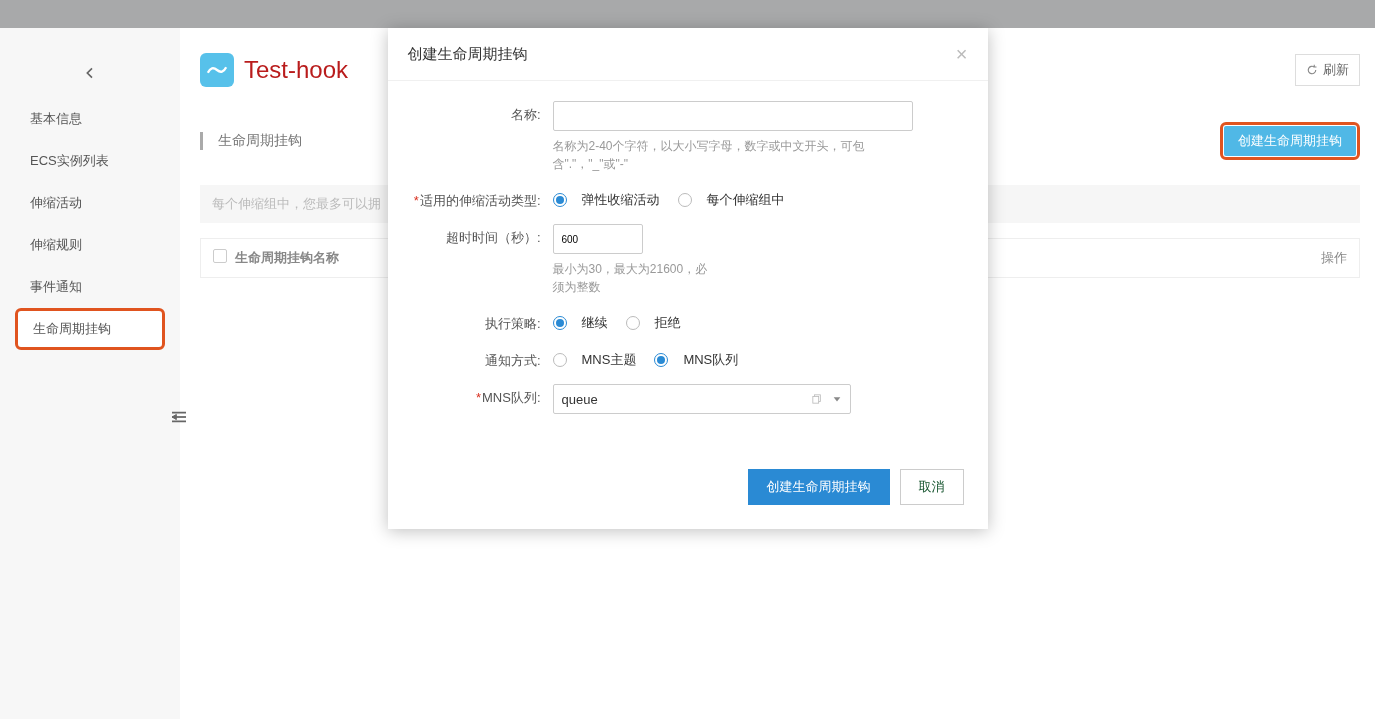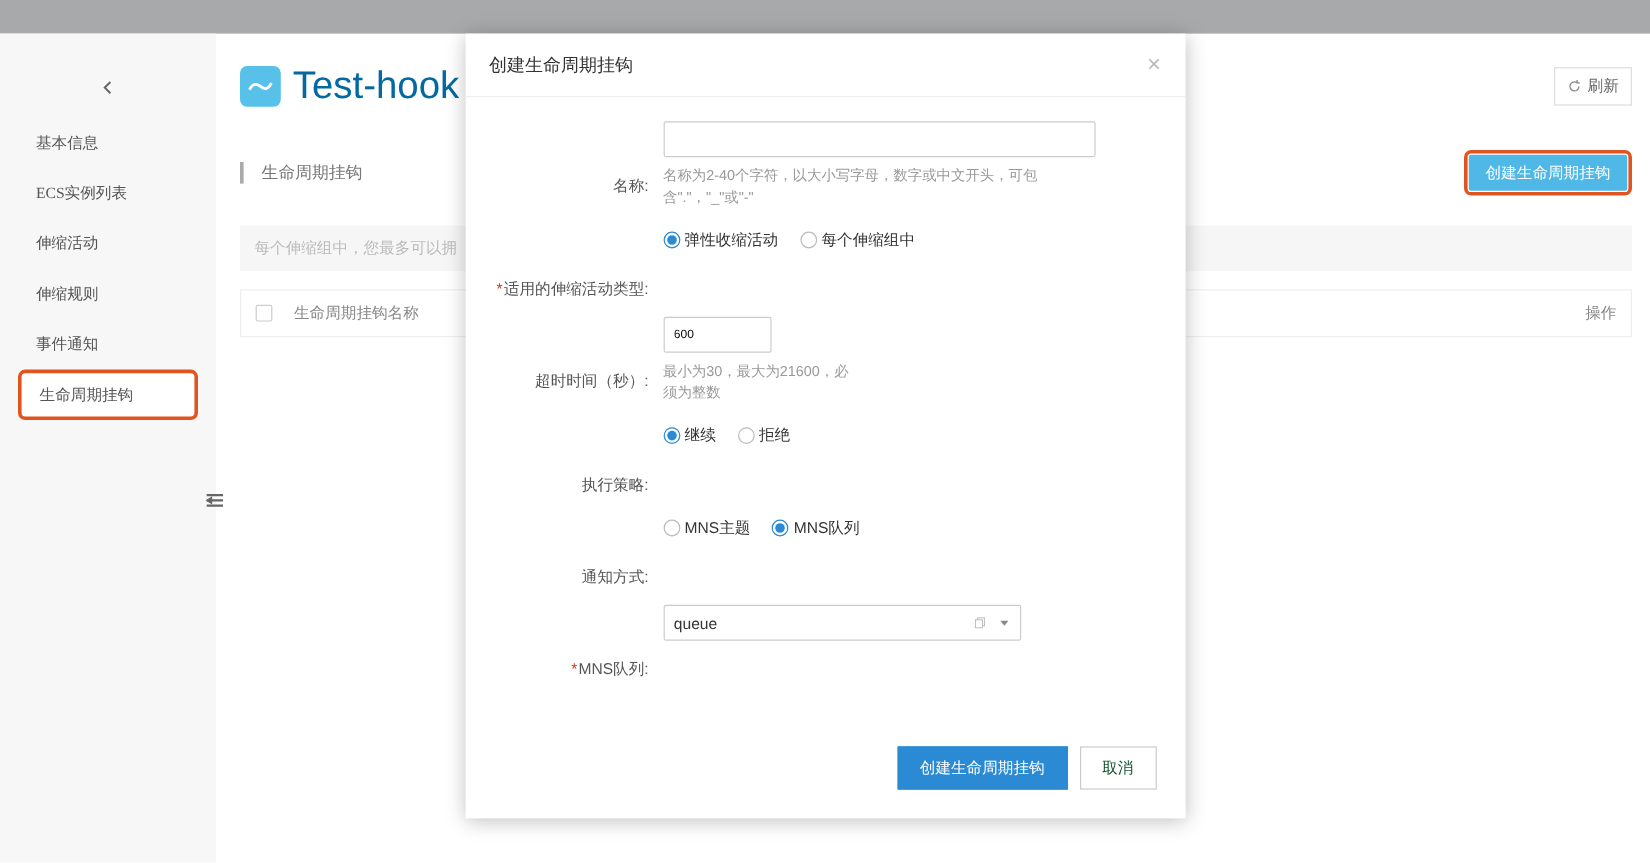--- a/index.html
+++ b/index.html
@@ -35,21 +35,20 @@
       justify-content: center;
       align-items: center;
       height: 50px;
       cursor: pointer;
     }
     .back-arrow svg { width: 16px; height: 16px; stroke: #666; }
     .sidebar-item {
       padding: 12px 30px;
       color: #555;
       cursor: pointer;
-      font-family: Liberation Serif, serif;
     }
     .sidebar-item.active {
       background: #fff;
     }
     .highlight-box {
       border: 3px solid #e0541f;
       border-radius: 6px;
       margin: 0 15px;
       padding: 9px 15px !important;
     }
@@ -69,21 +68,21 @@
       align-items: center;
       gap: 10px;
     }
     .logo-icon {
       width: 34px; height: 34px; border-radius: 6px;
       background: #57c1ea;
       display: flex; align-items: center; justify-content: center;
     }
     .logo-icon svg { width: 22px; height: 14px; fill:none; stroke:#fff; stroke-width:2.5; }
     .page-title {
-      font-size: 32px; color: #0369a1; font-weight: 500;
+      font-size: 24px; color: #b91c1c; font-weight: 500;
     }
     .refresh-btn {
       border: 1px solid #ddd;
       background: #fff;
       padding: 6px 10px;
       display: flex; gap: 5px; align-items: center;
       color: #666; cursor: pointer;
     }
     .refresh-btn svg { width:12px; height:12px; stroke:#888; fill:none; }
     .section {
@@ -113,21 +112,21 @@
       color: #bbb;
       padding: 10px 12px;
     }
     .list-header {
       margin-top: 15px;
       border: 1px solid #eee;
       padding: 10px 12px;
       display: flex; align-items: center; justify-content: space-between;
       color: #888;
     }
-    .list-left { display:flex; align-items:center; gap: 18px; }
+    .list-left { display:flex; gap: 8px; font-weight: bold; }
     .checkbox {
       width:14px; height:14px; border:1px solid #ccc; border-radius:2px; background:#fff;
     }
     .collapse-toggle {
       position: absolute;
       left: -10px;
       top: 380px;
       width: 18px; height: 18px;
       display:flex; align-items:center; justify-content:center;
       cursor:pointer;
@@ -165,42 +164,41 @@
       margin-bottom: 14px;
       align-items: flex-start;
     }
     .form-label {
       width: 145px;
       text-align: right;
       color: #555;
       padding-top: 5px;
       padding-right: 12px;
       flex-shrink: 0;
-      margin-top: 40px;
     }
     .form-label .req { color: #d93020; margin-right: 1px; }
     .form-field { flex: 1; }
     .text-input {
       width: 360px;
       height: 30px;
       border: 1px solid #ccc;
       border-radius: 2px;
       padding: 0 8px;
       font-size: 10px;
     }
     .text-input.small { width: 90px; }
     .hint {
       color: #999;
       font-size: 12px;
       margin-top: 6px;
       line-height: 1.5;
       max-width: 340px;
     }
     .radio-group { display:flex; align-items:center; gap: 18px; padding-top:4px; flex-wrap: wrap;}
-    .radio-item { display:flex; align-items:center; gap:4px; cursor:pointer;}
+    .radio-item { display:flex; align-items:center; gap:15px; cursor:pointer;}
     .radio {
       width:14px; height:14px; border-radius:50%;
       border: 1px solid #bbb; position:relative; background:#fff;
       flex-shrink: 0;
     }
     .radio.checked { border-color:#2a8ad4; }
     .radio.checked::after {
       content:''; width:8px; height:8px; border-radius:50%; background:#2a8ad4;
       position:absolute; top:2px; left:2px;
     }

